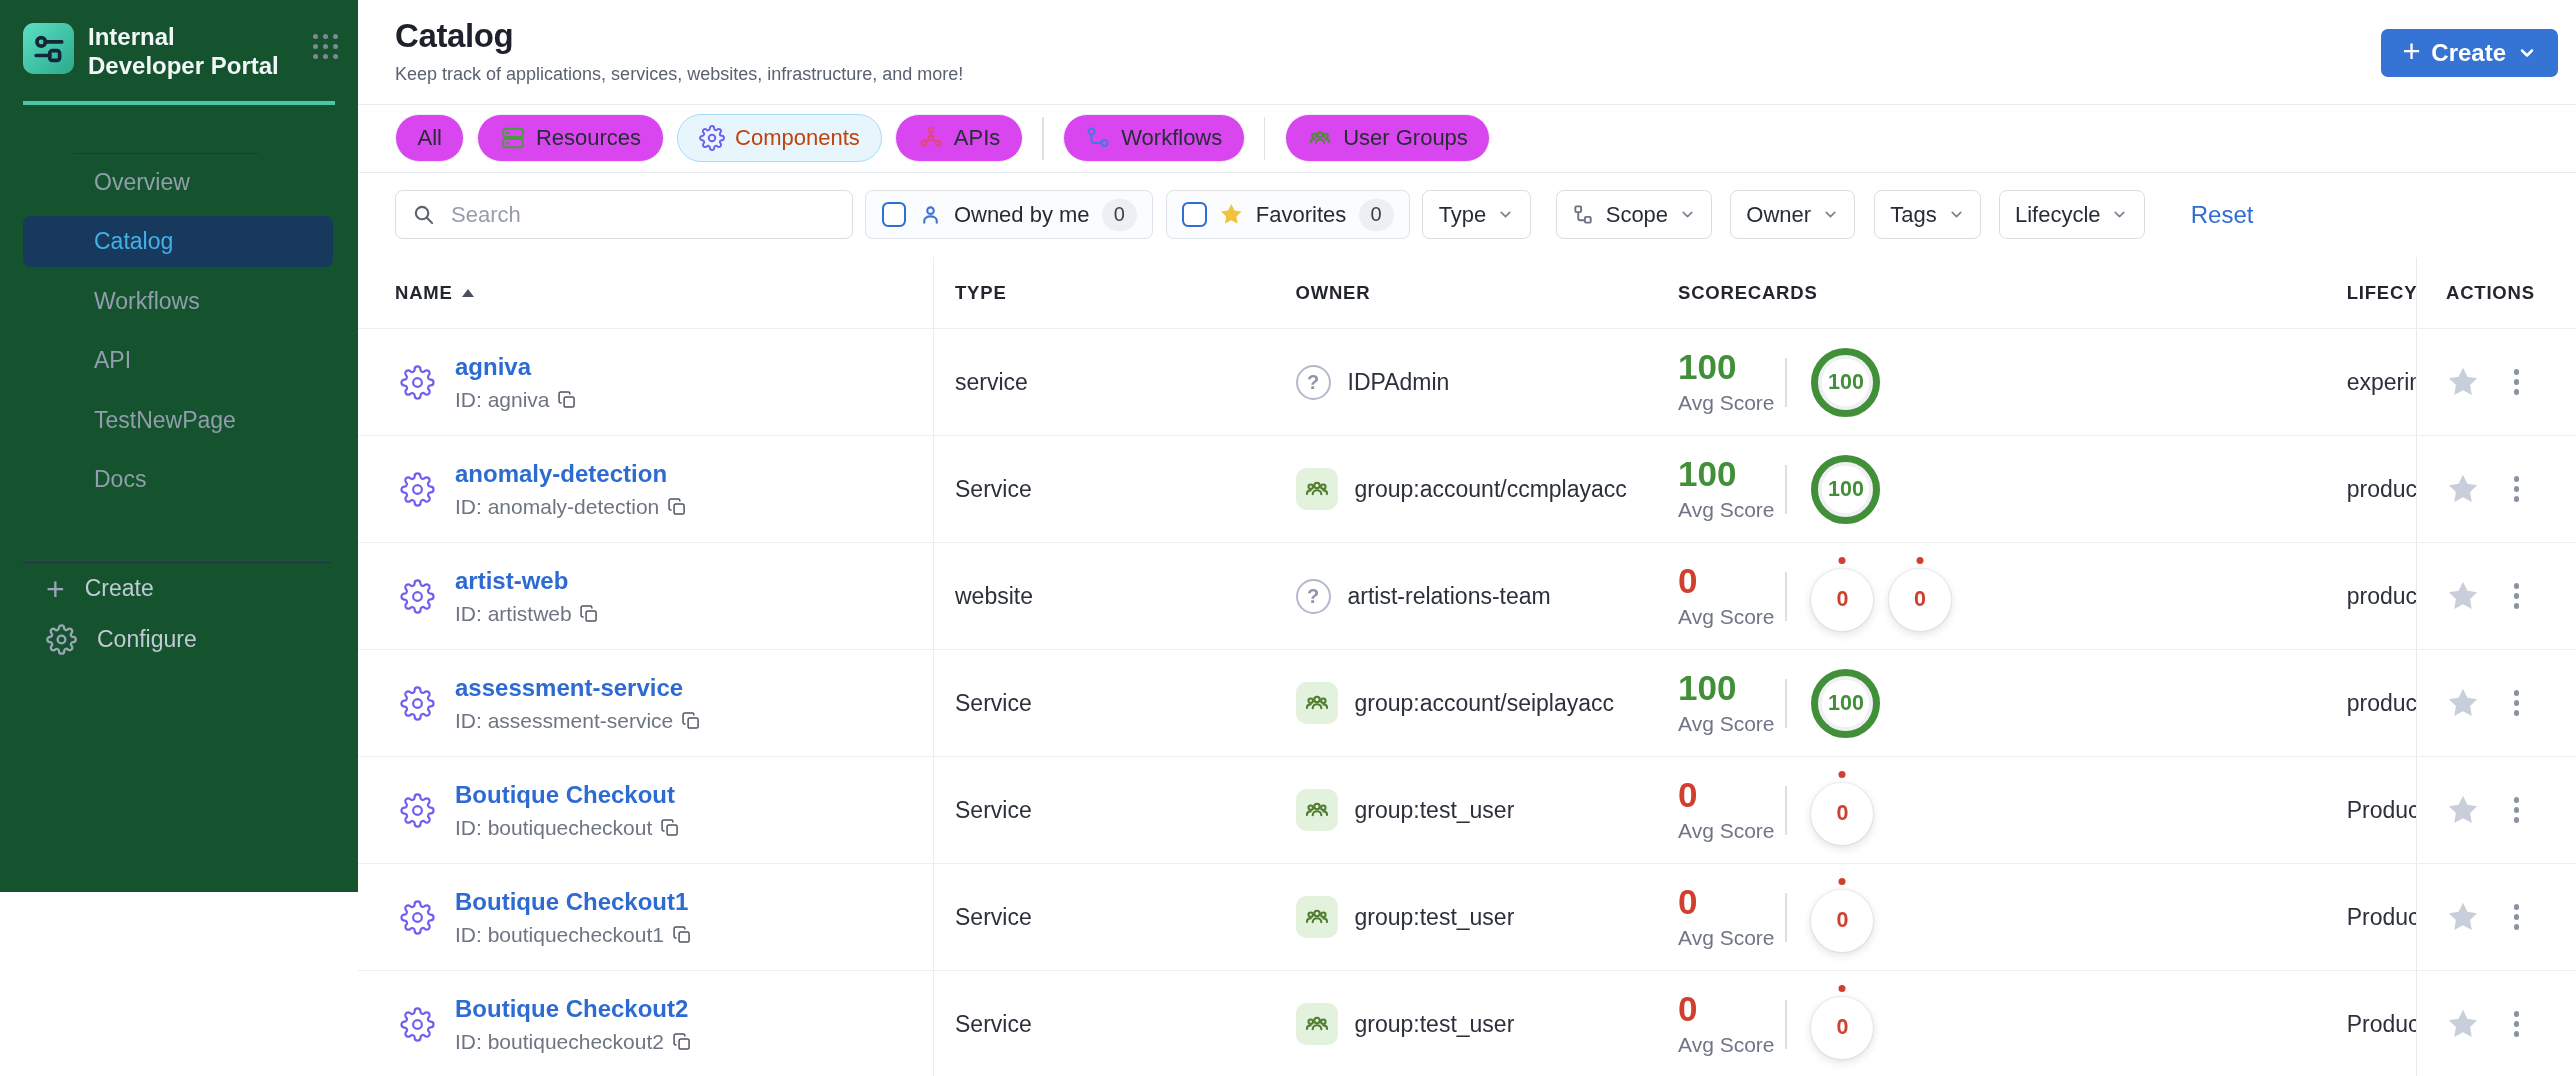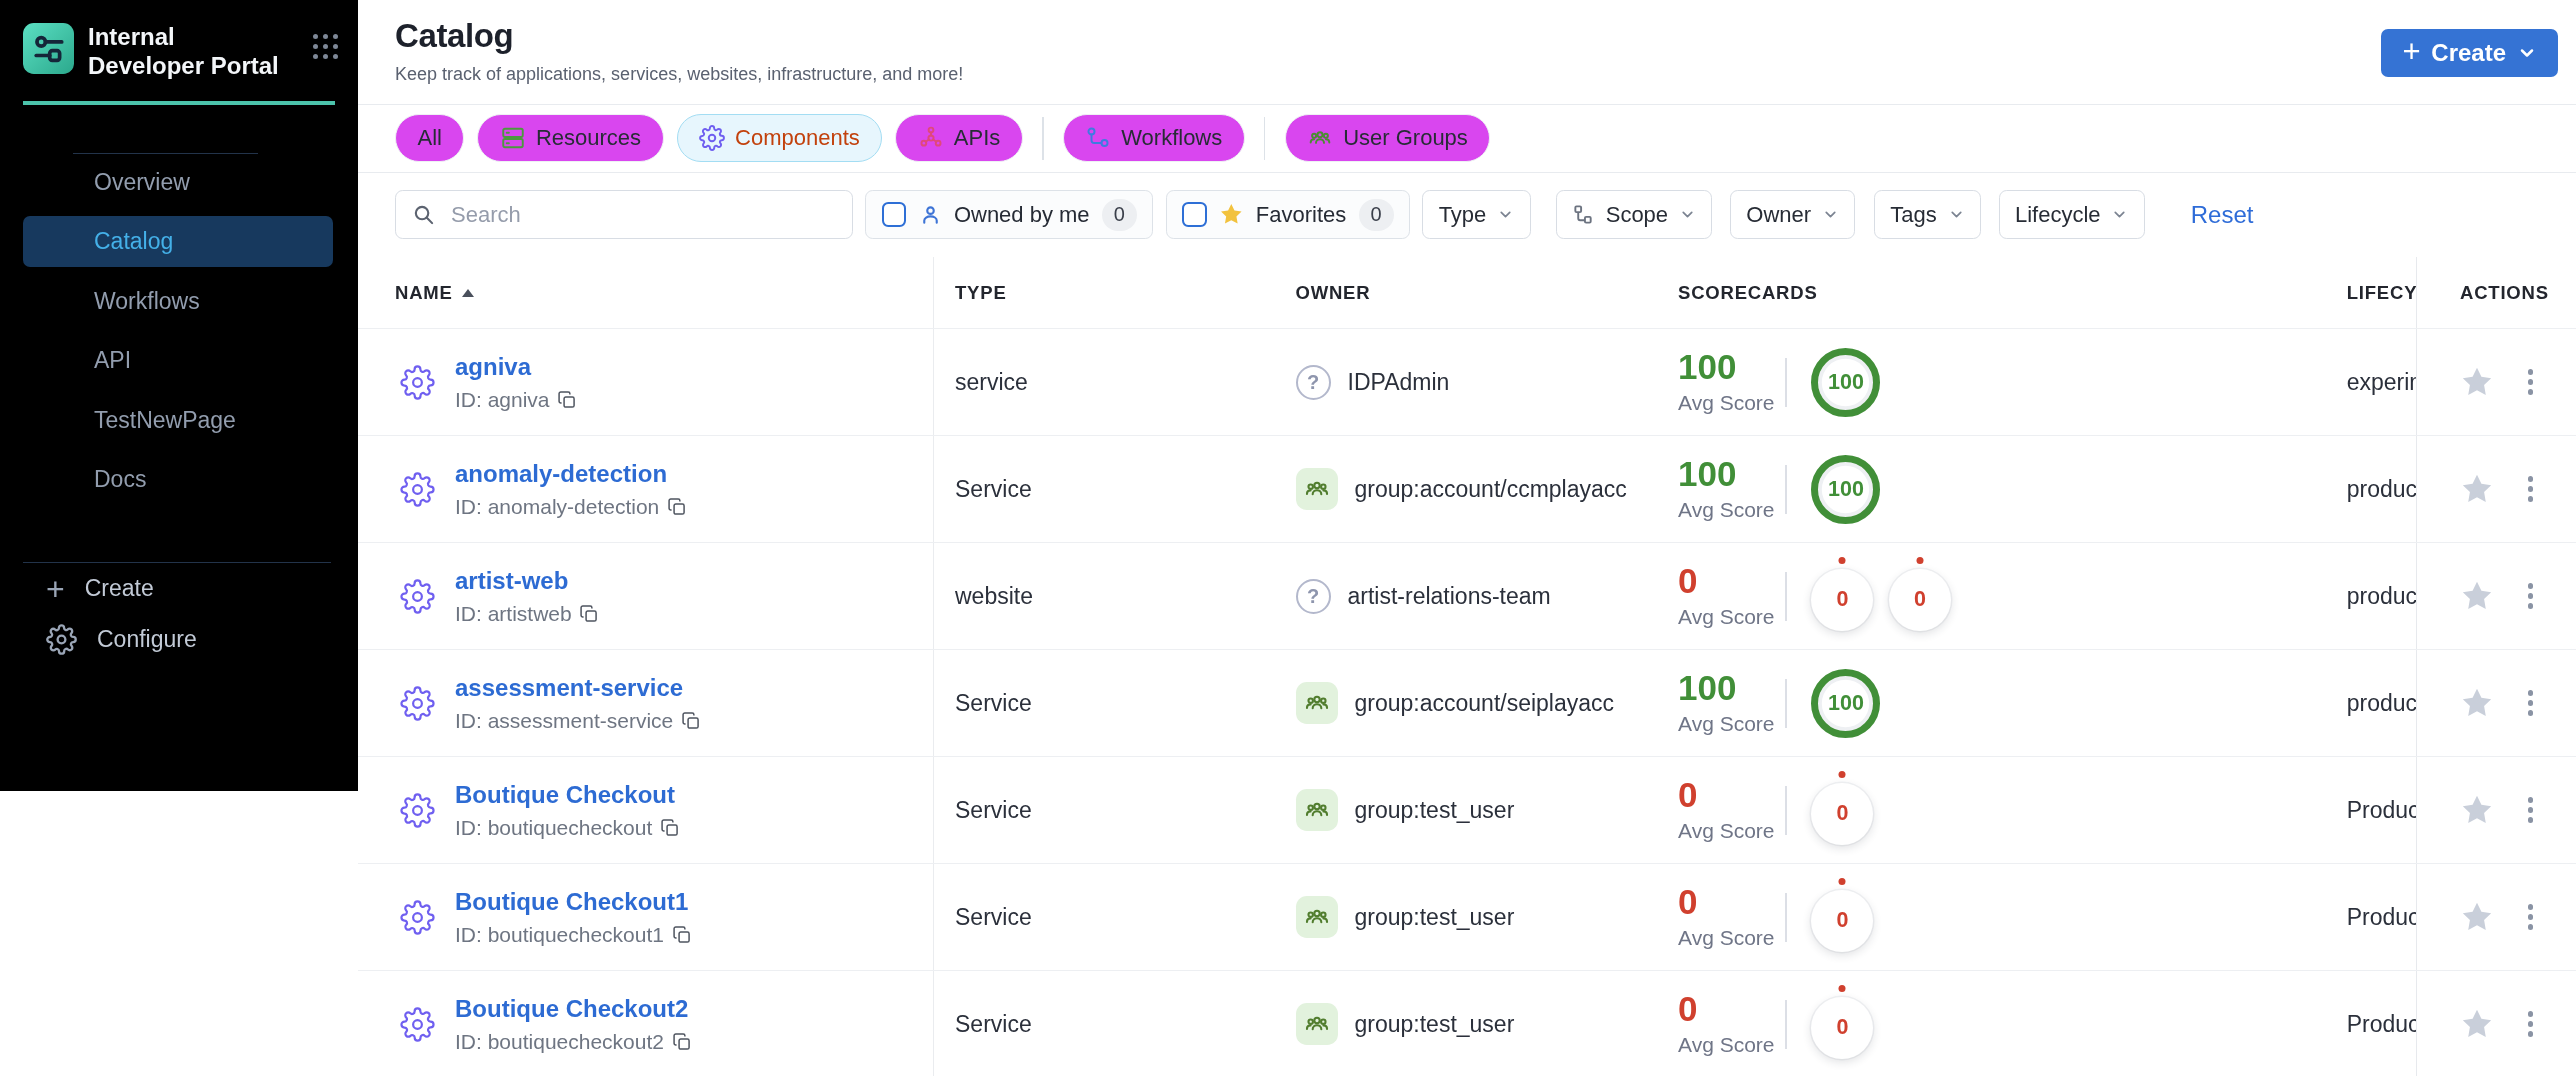--- a/index.html
+++ b/index.html
@@ -1,21 +1,21 @@
 <!DOCTYPE html>
 <html style="font-size:12.3px"><head>
 <meta charset="utf-8">
 <style>
   * { margin:0; padding:0; box-sizing:border-box; }
   html,body { width:2576px; height:1077px; overflow:hidden;
     font-family:"Liberation Sans","DejaVu Sans",sans-serif; background:#fff; }
   .app { display:flex; width:2576px; height:1077px; }
 
   
-  .sidebar { width:358px; height:791px; background:#000000; flex:0 0 358px; display:flex; flex-direction:column; }
+  .sidebar { width:358px; height:892px; background:#14532d; flex:0 0 358px; display:flex; flex-direction:column; }
   .brand { display:flex; padding:23px 20px 0 23px; gap:14px; }
   .brand-logo { width:51px; height:51px; border-radius:10.8px; flex:0 0 51px;
     background:linear-gradient(135deg,#5be0c3 0%,#2ba88c 100%); display:flex; align-items:center; justify-content:center; }
   .brand-logo svg { width:34px; height:34px; stroke:#152639; fill:none; stroke-width:2.6; stroke-linecap:round; }
   .brand-title { font-size:24px; font-weight:700; color:#f3f6f9; line-height:28.5px; width:194px; }
   .grid-icon { margin-left:auto; margin-top:10.8px; display:grid; grid-template-columns:repeat(3,5.4px); grid-gap:4.6px; cursor:pointer; height:25px; }
   .grid-icon i { width:5.4px; height:5.4px; border-radius:50%; background:#7e8897; }
   .brand-rule { height:3.8px; background:#4cc3ab; margin:21px 23px 0 23px; }
   .nav-top-divider { height:1.5px; background:#22334a; margin:48px 100px 0 73px; }
   .nav { margin-top:2.3px; }
@@ -72,21 +72,21 @@
 
   
   .tbl-header { height:74px; display:flex; }
   .tbl-header .cell { display:flex; align-items:center; font-size:18.5px; font-weight:800; color:#23262e; letter-spacing:0.8px; }
   .cell { flex-shrink:0; }
   .c-name { width:575px; padding-left:37px; }
   .c-type { width:344px; padding-left:21px; border-left:1.5px solid #eaecef; }
   .c-owner { width:381px; padding-left:18.5px; }
   .c-score { width:681px; padding-left:20px; }
   .c-life { width:77px; padding-left:7.7px; overflow:hidden; white-space:nowrap; }
-  .c-actions { width:161px; padding-left:43px; border-left:1.5px solid #e7e9ed; background:#fff; }
+  .c-actions { width:161px; padding-left:29px; border-left:1.5px solid #e7e9ed; background:#fff; }
   .sort-caret { width:0; height:0; border-left:6.2px solid transparent; border-right:6.2px solid transparent;
     border-bottom:8.5px solid #4a505c; margin-left:9.2px; }
 
   .tbl-row { height:107px; display:flex; border-top:1.5px solid #edeff2; }
   .tbl-row .cell { display:flex; align-items:center; }
   .tbl-row .c-name { padding-left:42px; gap:20px; }
   .gear-ic { width:35px; height:35px; stroke:#6f5ff0; fill:none; stroke-width:1.5; flex:0 0 35px; }
   .name-block { display:flex; flex-direction:column; gap:7px; min-width:0; }
   .name-link { font-size:24px; font-weight:600; color:#2d6bd3; cursor:pointer; text-decoration:none; }
   .id-row { display:flex; align-items:center; gap:7.7px; font-size:21px; color:#6e7582; }

